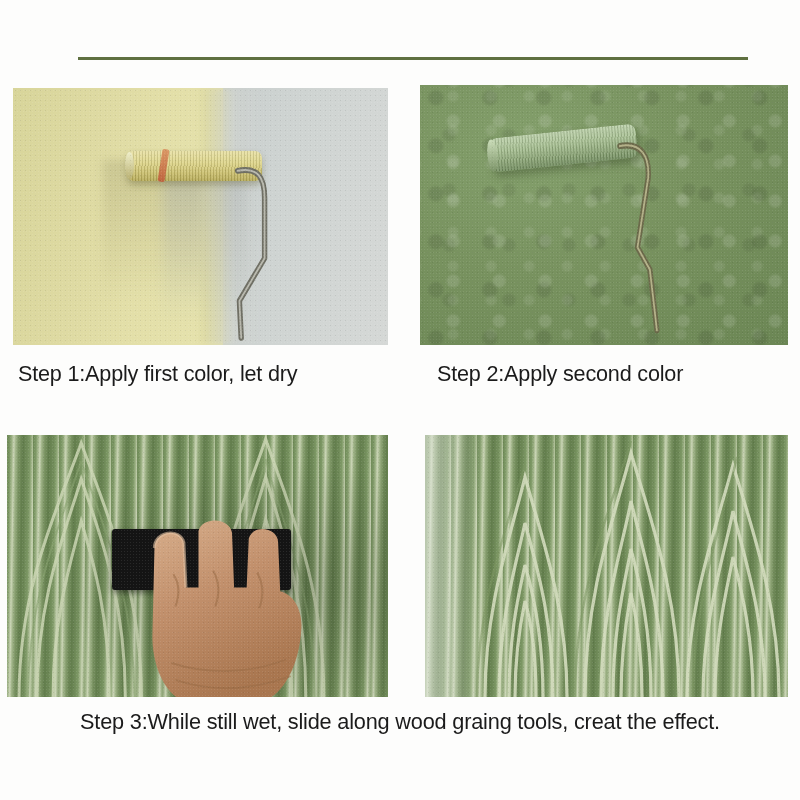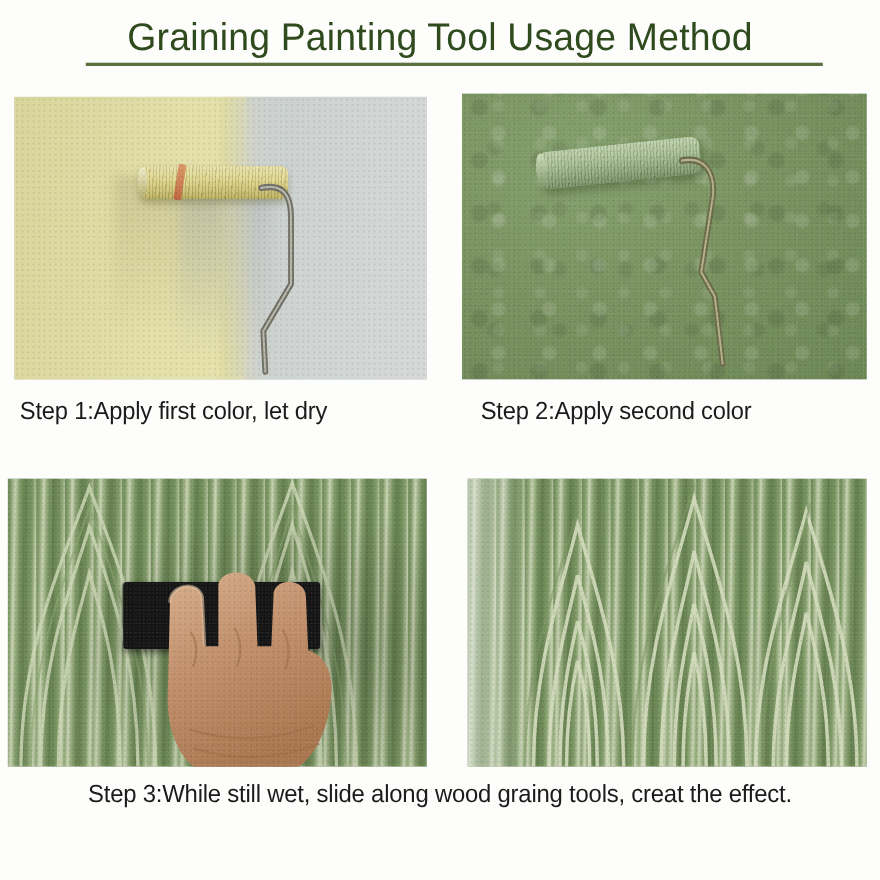--- a/index.html
+++ b/index.html
@@ -237,23 +237,20 @@
     text-align: center;
     transform: scaleX(0.965);
     transform-origin: center center;
   }
 </style>
 </head>
 <body>
 
 <div id="page">
 
-  <div class="title-wrap">
-    <div class="title">Graining Painting Tool Usage Method</div>
-  </div>
   <div class="title-rule"></div>
 
   <div class="panel" id="panel-1">
     <div class="scene">
       <div class="wall-yellow"></div>
       <div class="wall-white"></div>
       <div class="edge-blend"></div>
       <div class="wet-streak"></div>
       <div class="wet-streak2"></div>
 

